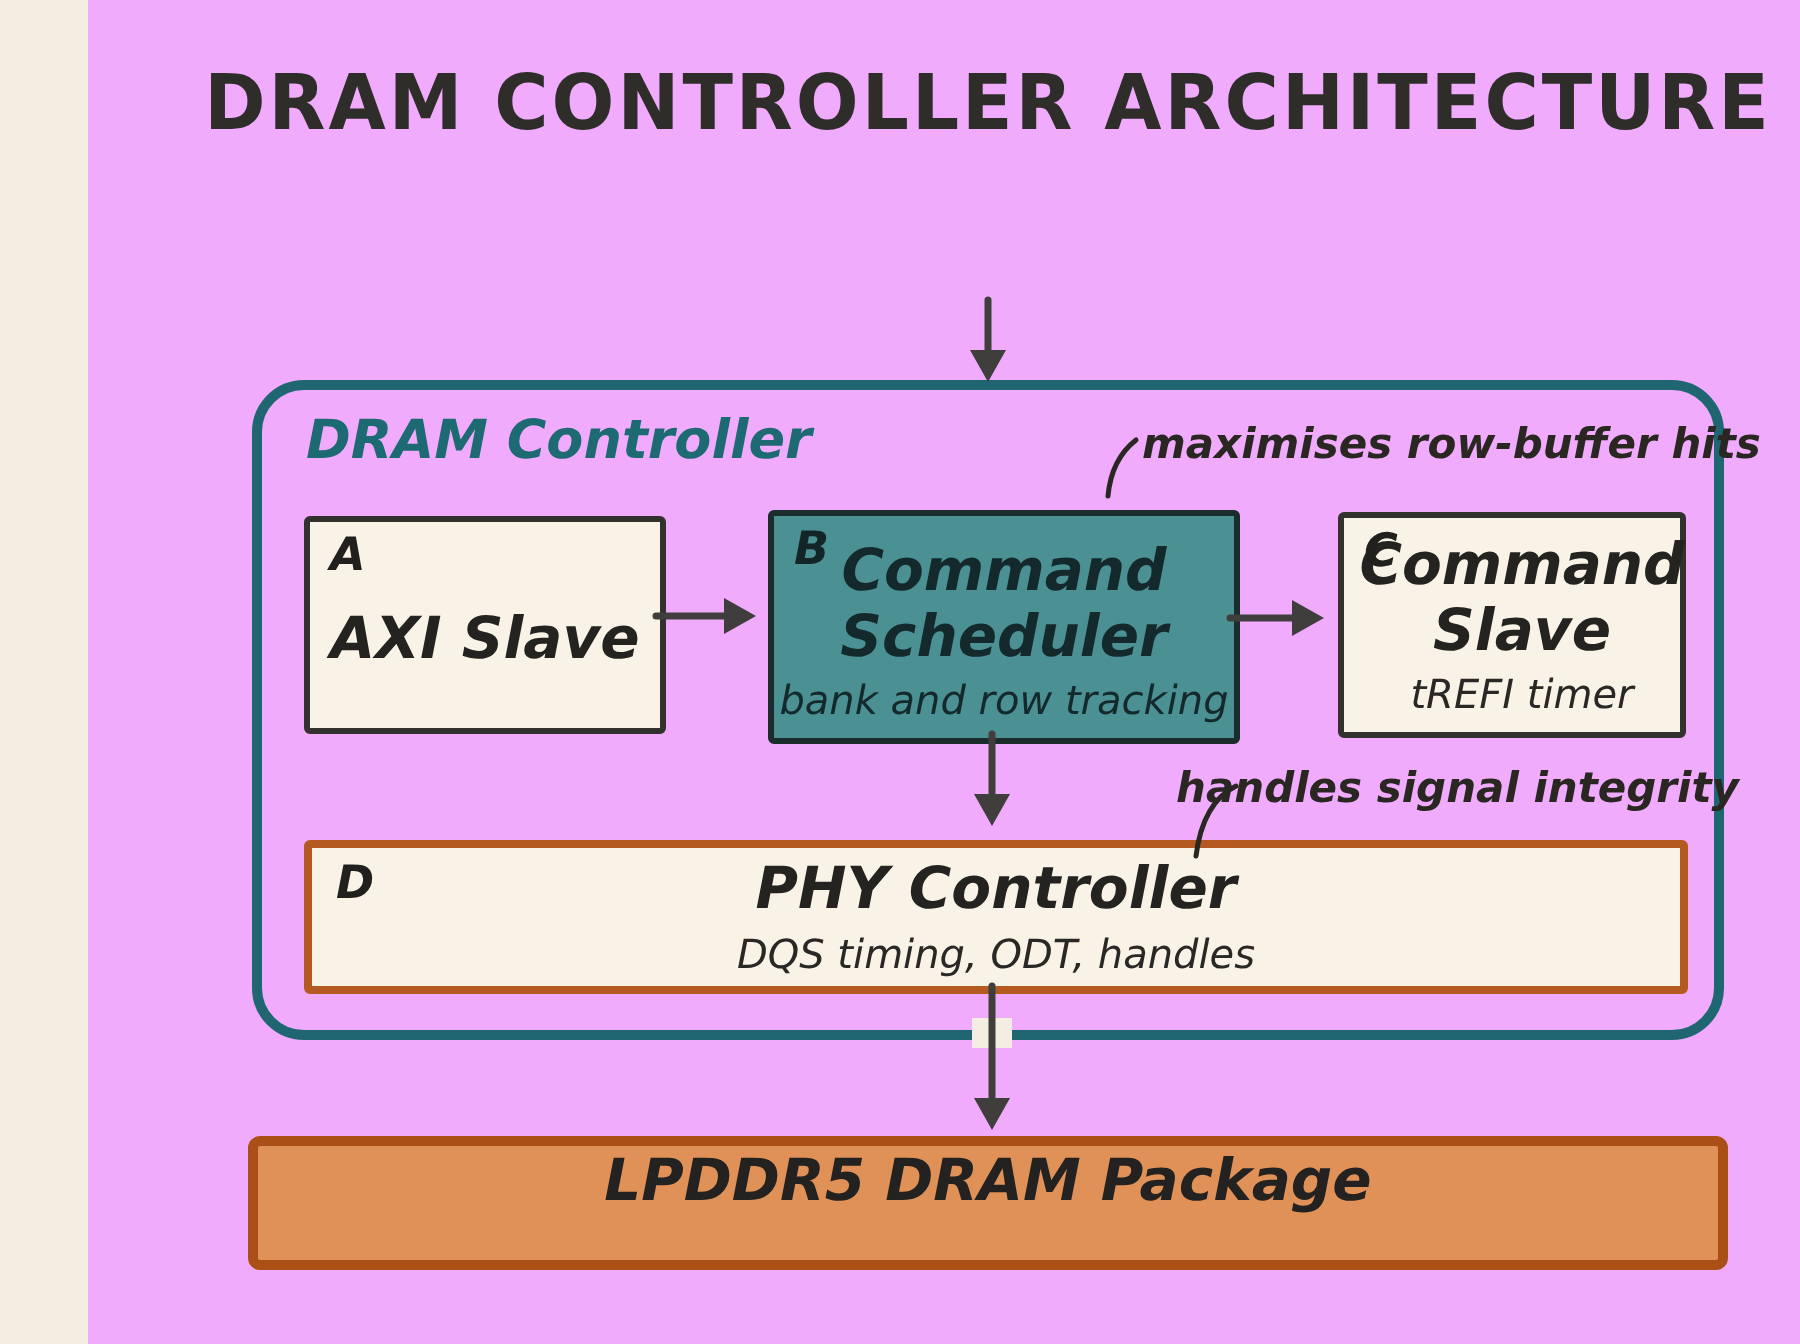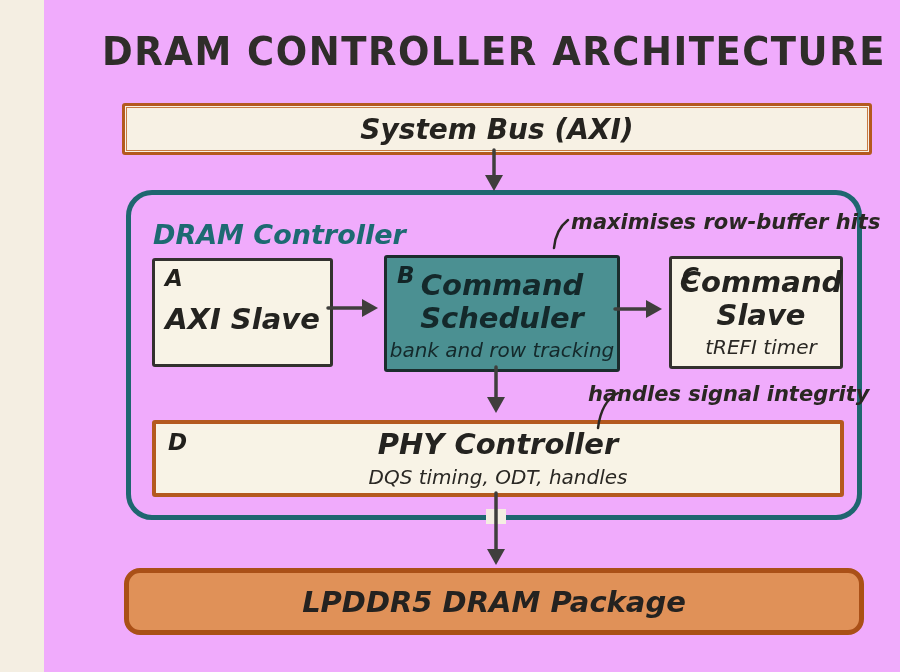--- a/index.html
+++ b/index.html
@@ -28,21 +28,21 @@
   .system-bus .bus-label{
     font-size:28px;font-style:italic;font-weight:bold;color:#25231f;
   }
 
   .controller{
     position:absolute;left:82px;top:190px;width:736px;height:330px;
     border:5px solid #1f6670;border-radius:26px;
     box-sizing:border-box;
   }
   .controller-label{
-    position:absolute;left:22px;top:24px;
+    position:absolute;left:22px;top:10px;
     font-size:27px;font-weight:bold;font-style:italic;color:#1d6a72;
   }
 
   .box{position:absolute;box-sizing:border-box;border-radius:3px;}
   .tag-letter{
     position:absolute;left:10px;top:4px;
     font-size:23px;font-weight:bold;font-style:italic;color:#21201c;
   }
   .box-a{
     left:21px;top:63px;width:181px;height:109px;
@@ -84,43 +84,40 @@
     position:absolute;
     font-size:21px;font-style:italic;font-weight:bold;color:#2a2723;
     white-space:nowrap;
     text-align:center;
   }
   .annotation-scheduler{left:527px;top:210px;}
   .annotation-phy{left:544px;top:382px;}
 
   .dram-package{
     position:absolute;left:80px;top:568px;width:740px;height:67px;
-    background:#e09158;border:5px solid #aa5017;border-radius:16px;
+    background:#e09158;border:5px solid #aa5017;border-radius:6px;
     box-sizing:border-box;
-    display:flex;align-items:center;justify-content:center;
+    display:flex;justify-content:center;
   }
   .dram-package .package-label{
     font-size:29px;font-weight:bold;font-style:italic;color:#242220;
   }
 
   .overlay{
     position:absolute;left:0;top:0;width:900px;height:672px;
     z-index:5;pointer-events:none;
   }
 </style>
 </head>
 <body>
 
 <div class="stage">
 
   <div class="diagram-title">DRAM CONTROLLER ARCHITECTURE</div>
 
-  <div class="system-bus">
-    <span class="bus-label">System Bus (AXI)</span>
-  </div>
 
   <div class="controller">
     <div class="controller-label">DRAM Controller</div>
 
     <div class="box box-a">
       <span class="tag-letter">A</span>
       <div class="block-title">AXI Slave</div>
     </div>
 
     <div class="box box-b">

